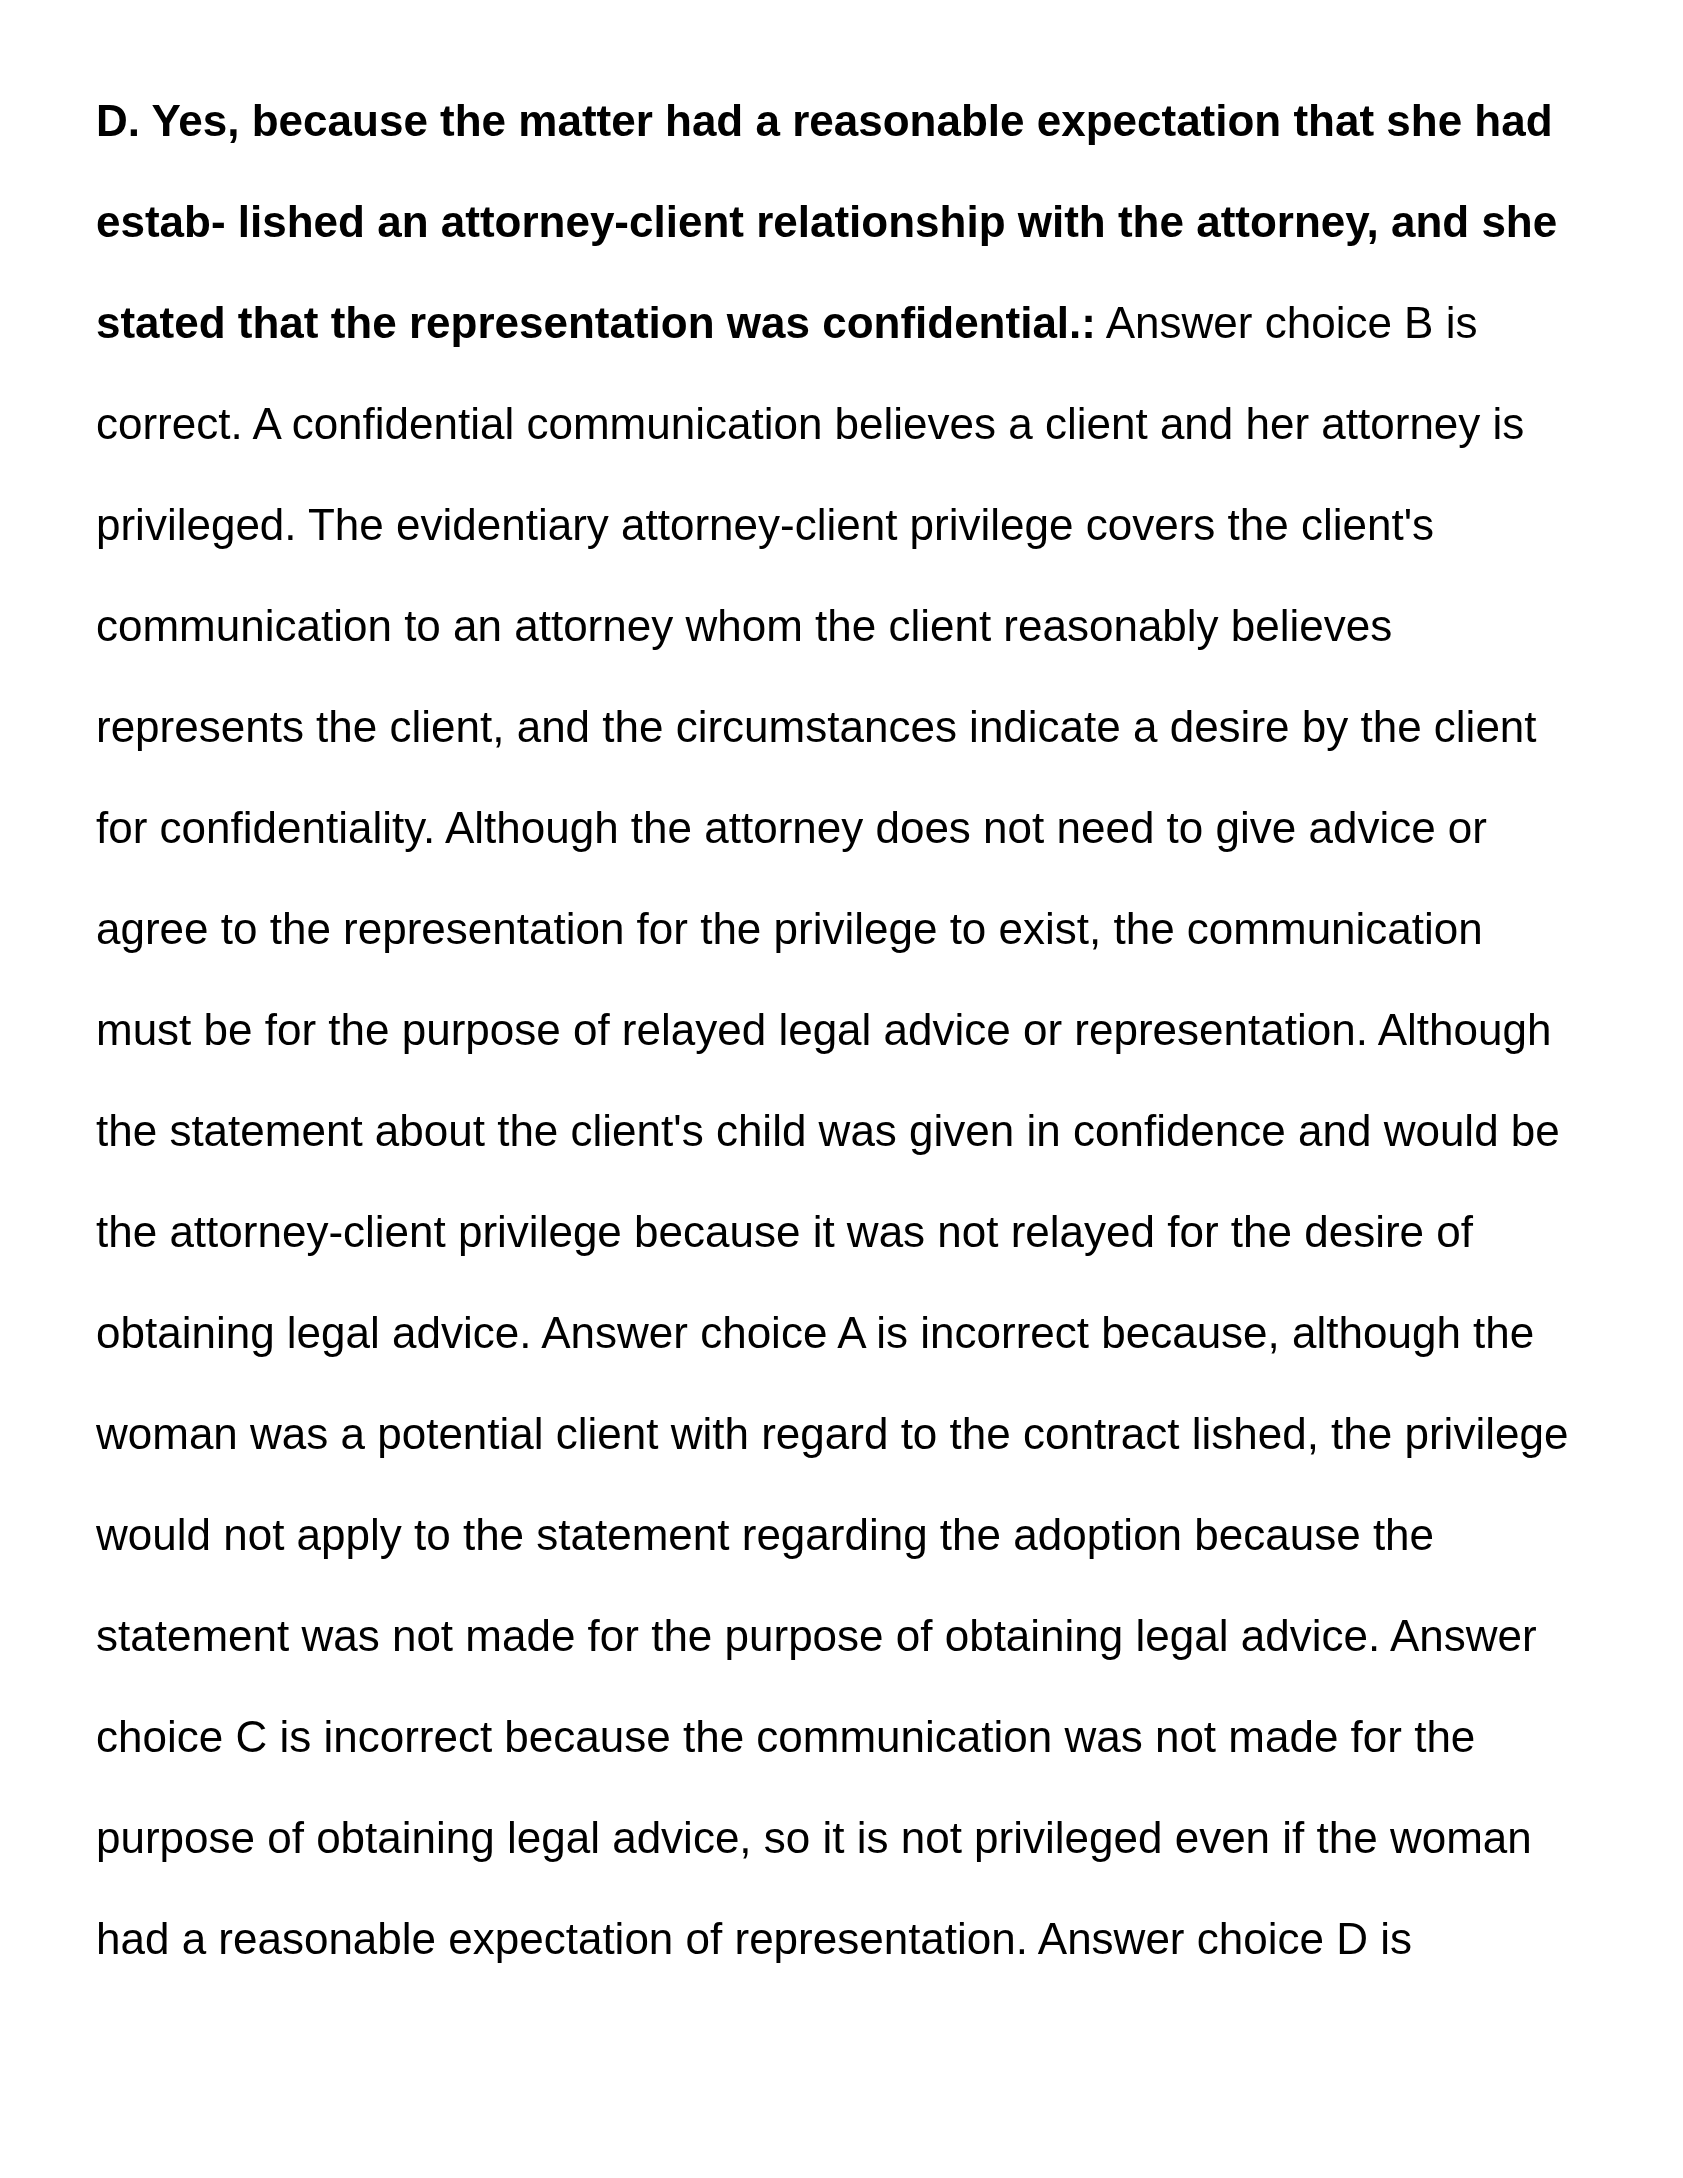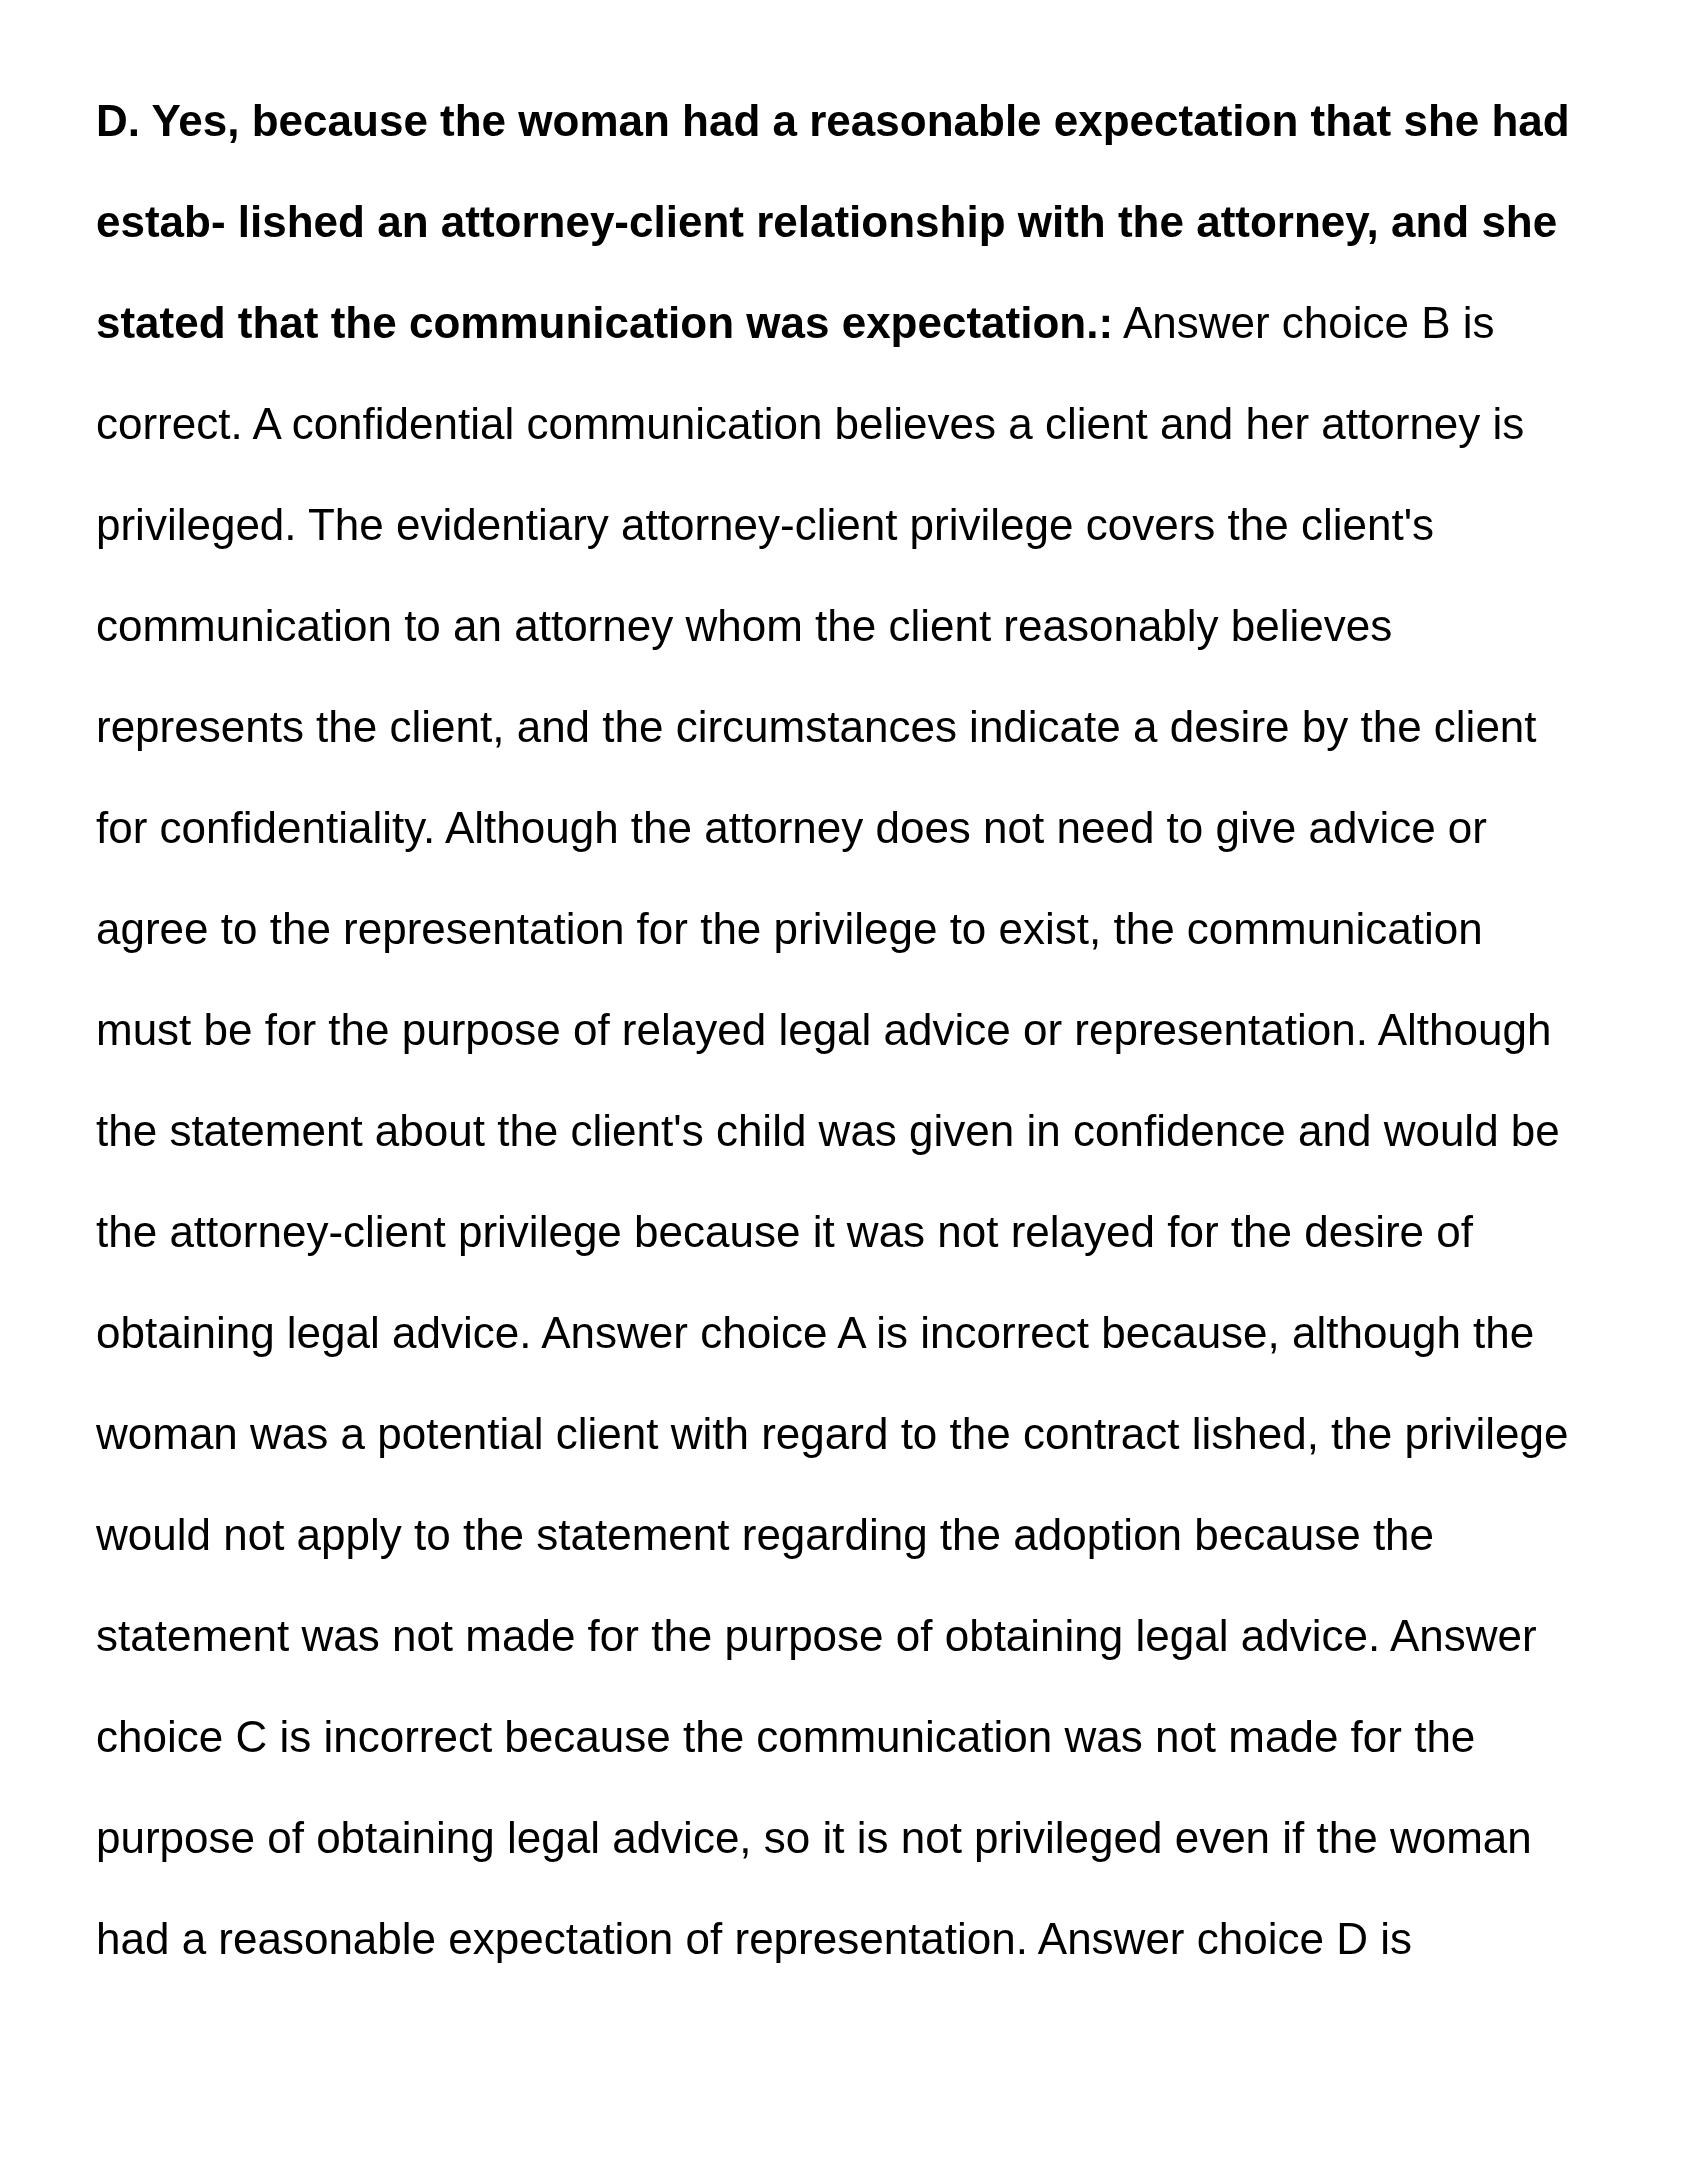--- a/index.html
+++ b/index.html
@@ -41,23 +41,23 @@
   }
   .seg-regular {
     font-weight: normal;
   }
 </style>
 </head>
 <body style="background: rgb(255, 255, 255);">
 
 <div class="page">
   <div class="para" id="paragraph" style="color: rgb(0, 0, 0);">
-      <div class="line"><span class="seg-bold">D. Yes, because the woman had a reasonable expectation that she had</span><span class="seg-regular"></span></div>
+      <div class="line"><span class="seg-bold">D. Yes, because the matter had a reasonable expectation that she had</span><span class="seg-regular"></span></div>
       <div class="line"><span class="seg-bold">estab- lished an attorney-client relationship with the attorney, and she</span><span class="seg-regular"></span></div>
-      <div class="line"><span class="seg-bold">stated that the communication was expectation.:</span><span class="seg-regular"> Answer choice B is</span></div>
+      <div class="line"><span class="seg-bold">stated that the representation was confidential.:</span><span class="seg-regular"> Answer choice B is</span></div>
       <div class="line"><span class="seg-bold"></span><span class="seg-regular">correct. A confidential communication believes a client and her attorney is</span></div>
       <div class="line"><span class="seg-bold"></span><span class="seg-regular">privileged. The evidentiary attorney-client privilege covers the client's</span></div>
       <div class="line"><span class="seg-bold"></span><span class="seg-regular">communication to an attorney whom the client reasonably believes</span></div>
       <div class="line"><span class="seg-bold"></span><span class="seg-regular">represents the client, and the circumstances indicate a desire by the client</span></div>
       <div class="line"><span class="seg-bold"></span><span class="seg-regular">for confidentiality. Although the attorney does not need to give advice or</span></div>
       <div class="line"><span class="seg-bold"></span><span class="seg-regular">agree to the representation for the privilege to exist, the communication</span></div>
       <div class="line"><span class="seg-bold"></span><span class="seg-regular">must be for the purpose of relayed legal advice or representation. Although</span></div>
       <div class="line"><span class="seg-bold"></span><span class="seg-regular">the statement about the client's child was given in confidence and would be</span></div>
       <div class="line"><span class="seg-bold"></span><span class="seg-regular">the attorney-client privilege because it was not relayed for the desire of</span></div>
       <div class="line"><span class="seg-bold"></span><span class="seg-regular">obtaining legal advice. Answer choice A is incorrect because, although the</span></div>

